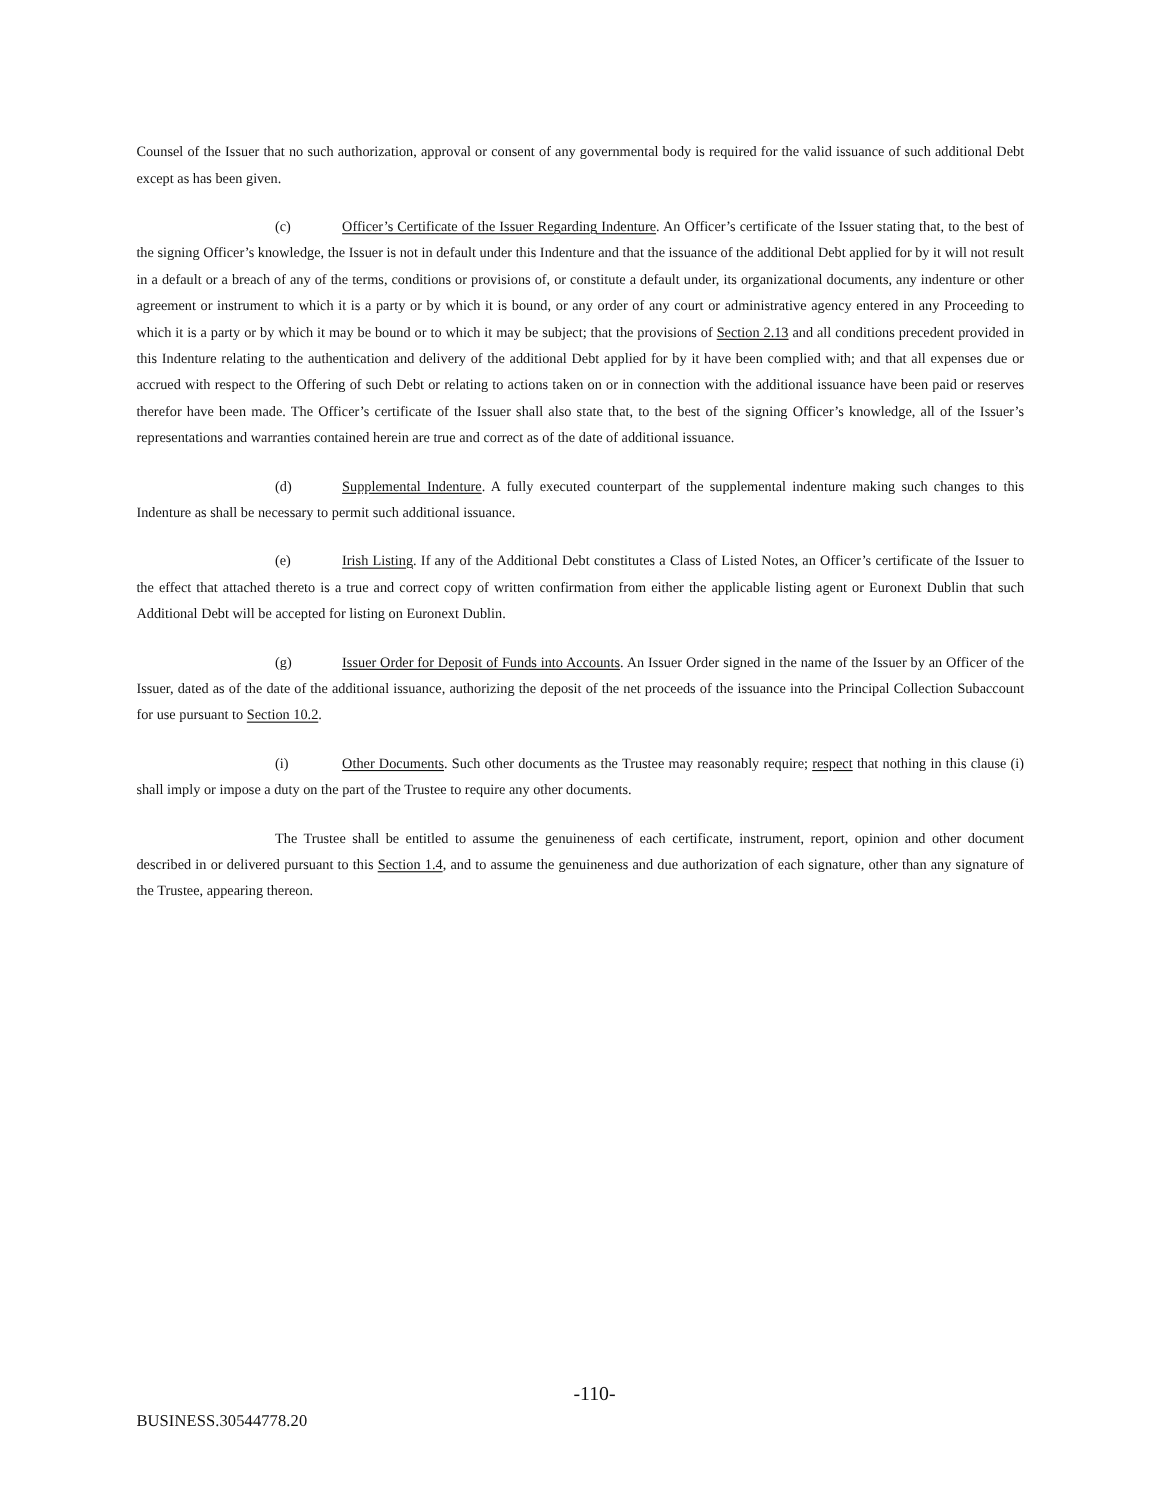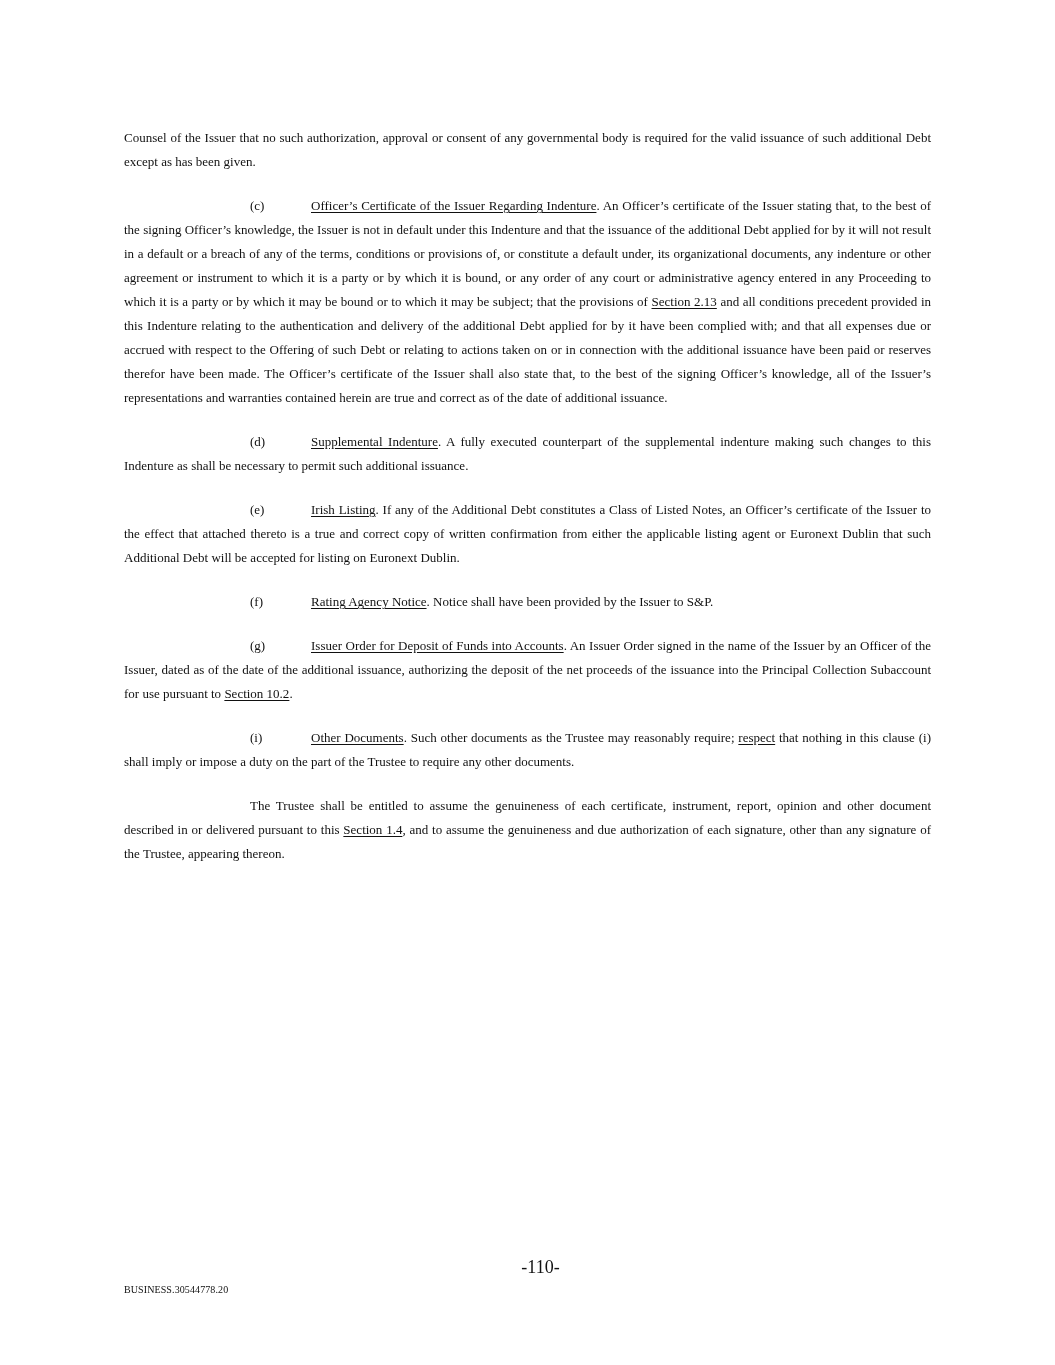--- a/index.html
+++ b/index.html
@@ -16,37 +16,36 @@
     .para { margin-bottom: 20px; }
     .indent { text-indent: 126px; }
     .label { display: inline-block; text-indent: 0; width: 61px; }
     u { text-decoration: underline; text-underline-offset: 2px; text-decoration-thickness: 1px; }
     .page-number {
       position: absolute; top: 1257px; left: 13px; width: 1055px; text-align: center;
       font-size: 18px;
     }
     .doc-id {
       position: absolute; left: 124px; top: 1284px;
-      font-size: 10px; letter-spacing: 0.1px;
+      font-size: 15px; letter-spacing: 0.1px;
     }
   </style>
 </head>
 <body>
 
 <div class="page">
 
   <p class="para">Counsel of the Issuer that no such authorization, approval or consent of any governmental body is required for the valid issuance of such additional Debt except as has been given.</p>
 
   <p class="para indent"><span class="label">(c)</span><u>Officer’s Certificate of the Issuer Regarding Indenture</u><span>.  An Officer’s certificate of the Issuer stating that, to the best of the signing Officer’s knowledge, the Issuer is not in default under this Indenture and that the issuance of the additional Debt applied for by it will not result in a default or a breach of any of the terms, conditions or provisions of, or constitute a default under, its organizational documents, any indenture or other agreement or instrument to which it is a party or by which it is bound, or any order of any court or administrative agency entered in any Proceeding to which it is a party or by which it may be bound or to which it may be subject; that the provisions of </span><u>Section 2.13</u><span> and all conditions precedent provided in this Indenture relating to the authentication and delivery of the additional Debt applied for by it have been complied with; and that all expenses due or accrued with respect to the Offering of such Debt or relating to actions taken on or in connection with the additional issuance have been paid or reserves therefor have been made.  The Officer’s certificate of the Issuer shall also state that, to the best of the signing Officer’s knowledge, all of the Issuer’s representations and warranties contained herein are true and correct as of the date of additional issuance.</span></p>
 
   <p class="para indent"><span class="label">(d)</span><u>Supplemental Indenture</u><span>.  A fully executed counterpart of the supplemental indenture making such changes to this Indenture as shall be necessary to permit such additional issuance.</span></p>
 
   <p class="para indent"><span class="label">(e)</span><u>Irish Listing</u><span>.  If any of the Additional Debt constitutes a Class of Listed Notes, an Officer’s certificate of the Issuer to the effect that attached thereto is a true and correct copy of written confirmation from either the applicable listing agent or Euronext Dublin that such Additional Debt will be accepted for listing on Euronext Dublin.</span></p>
 
-  <p class="para indent"><span class="label">(f)</span><u>Rating Agency Notice</u><span>.  Notice shall have been provided by the Issuer to S&amp;P.</span></p>
 
   <p class="para indent"><span class="label">(g)</span><u>Issuer Order for Deposit of Funds into Accounts</u><span>.  An Issuer Order signed in the name of the Issuer by an Officer of the Issuer, dated as of the date of the additional issuance, authorizing the deposit of the net proceeds of the issuance into the Principal Collection Subaccount for use pursuant to </span><u>Section 10.2</u><span>.</span></p>
 
 
   <p class="para indent"><span class="label">(i)</span><u>Other Documents</u><span>.  Such other documents as the Trustee may reasonably require; </span><u>respect</u><span> that nothing in this clause (i) shall imply or impose a duty on the part of the Trustee to require any other documents.</span></p>
 
   <p class="para indent"><span>The Trustee shall be entitled to assume the genuineness of each certificate, instrument, report, opinion and other document described in or delivered pursuant to this </span><u>Section 1.4</u><span>, and to assume the genuineness and due authorization of each signature, other than any signature of the Trustee, appearing thereon.</span></p>
 
 </div>
 

